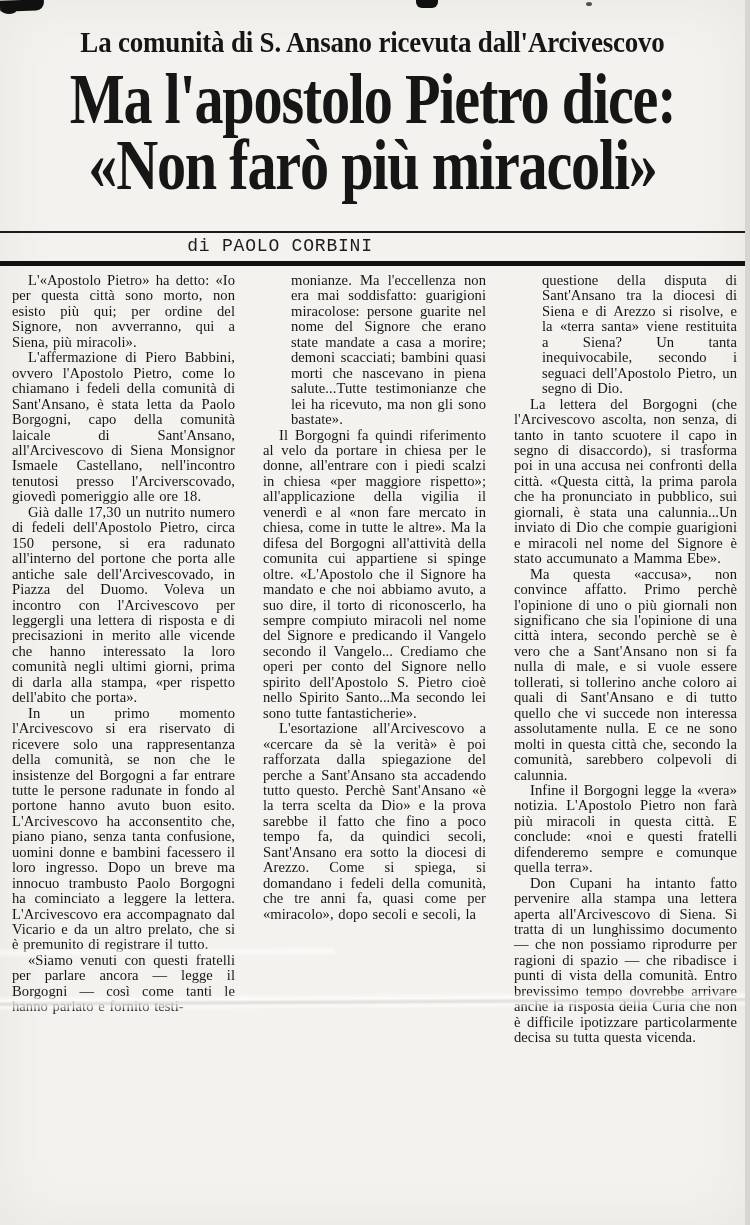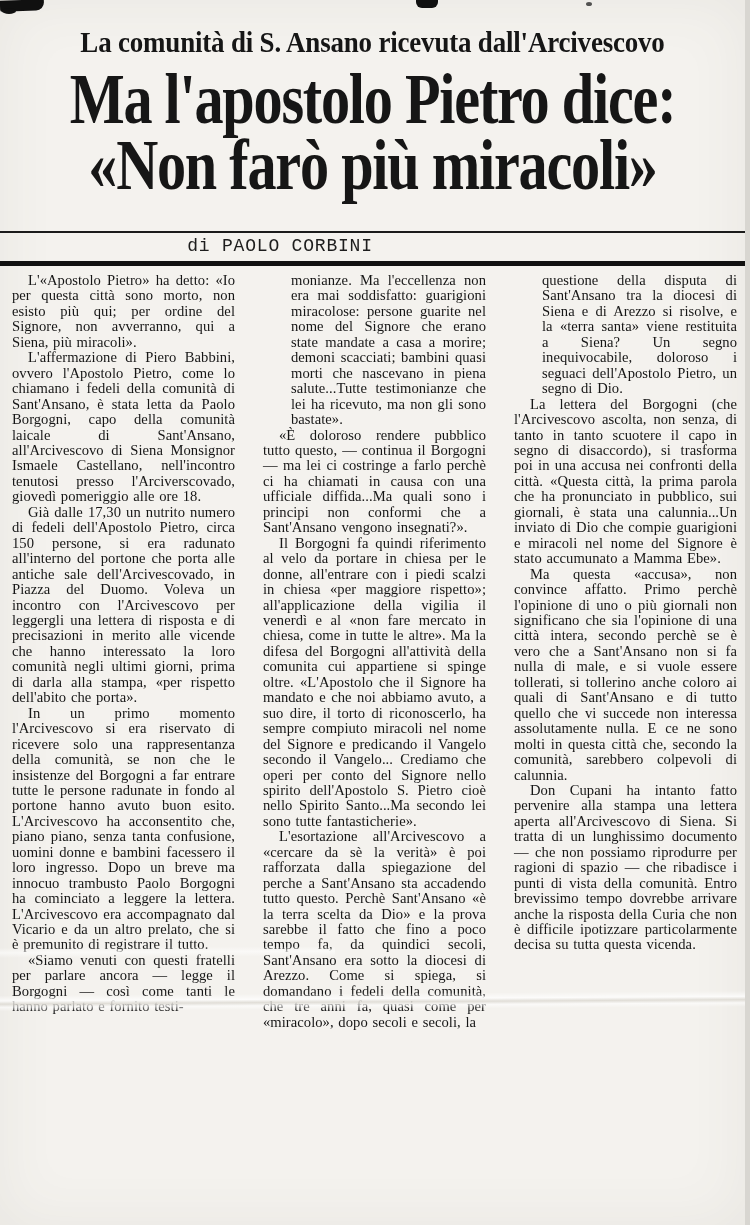--- a/index.html
+++ b/index.html
@@ -105,27 +105,27 @@
   <div class="columns">
       <div class="col">
         <p class="para">L'«Apostolo Pietro» ha detto: «Io per questa città sono morto, non esisto più qui; per ordine del Signore, non avverranno, qui a Siena, più miracoli».</p>
         <p class="para">L'affermazione di Piero Babbini, ovvero l'Apostolo Pietro, come lo chiamano i fedeli della comunità di Sant'Ansano, è stata letta da Paolo Borgogni, capo della comunità laicale di Sant'Ansano, all'Arcivescovo di Siena Monsignor Ismaele Castellano, nell'incontro tenutosi presso l'Arciverscovado, giovedì pomeriggio alle ore 18.</p>
         <p class="para">Già dalle 17,30 un nutrito numero di fedeli dell'Apostolo Pietro, circa 150 persone, si era radunato all'interno del portone che porta alle antiche sale dell'Arcivescovado, in Piazza del Duomo. Voleva un incontro con l'Arcivescovo per leggergli una lettera di risposta e di precisazioni in merito alle vicende che hanno interessato la loro comunità negli ultimi giorni, prima di darla alla stampa, «per rispetto dell'abito che porta».</p>
         <p class="para">In un primo momento l'Arcivescovo si era riservato di ricevere solo una rappresentanza della comunità, se non che le insistenze del Borgogni a far entrare tutte le persone radunate in fondo al portone hanno avuto buon esito. L'Arcivescovo ha acconsentito che, piano piano, senza tanta confusione, uomini donne e bambini facessero il loro ingresso. Dopo un breve ma innocuo trambusto Paolo Borgogni ha cominciato a leggere la lettera. L'Arcivescovo era accompagnato dal Vicario e da un altro prelato, che si è premunito di registrare il tutto.</p>
         <p class="para">«Siamo venuti con questi fratelli per parlare ancora — legge il Borgogni — così come tanti le hanno parlato e fornito testi-</p>
       </div>
       <div class="col">
         <p class="para cont">monianze. Ma l'eccellenza non era mai soddisfatto: guarigioni miracolose: persone guarite nel nome del Signore che erano state mandate a casa a morire; demoni scacciati; bambini quasi morti che nascevano in piena salute...Tutte testimonianze che lei ha ricevuto, ma non gli sono bastate».</p>
-        <p class="para">«È doloroso rendere pubblico tutto questo, — continua il Borgogni — ma lei ci costringe a farlo perchè ci ha chiamati in causa con una ufficiale diffida...Ma quali sono i principi non conformi che a Sant'Ansano vengono insegnati?».</p>
         <p class="para">Il Borgogni fa quindi riferimento al velo da portare in chiesa per le donne, all'entrare con i piedi scalzi in chiesa «per maggiore rispetto»; all'applicazione della vigilia il venerdì e al «non fare mercato in chiesa, come in tutte le altre». Ma la difesa del Borgogni all'attività della comunita cui appartiene si spinge oltre. «L'Apostolo che il Signore ha mandato e che noi abbiamo avuto, a suo dire, il torto di riconoscerlo, ha sempre compiuto miracoli nel nome del Signore e predicando il Vangelo secondo il Vangelo... Crediamo che operi per conto del Signore nello spirito dell'Apostolo S. Pietro cioè nello Spirito Santo...Ma secondo lei sono tutte fantasticherie».</p>
         <p class="para">L'esortazione all'Arcivescovo a «cercare da sè la verità» è poi rafforzata dalla spiegazione del perche a Sant'Ansano sta accadendo tutto questo. Perchè Sant'Ansano «è la terra scelta da Dio» e la prova sarebbe il fatto che fino a poco tempo fa, da quindici secoli, Sant'Ansano era sotto la diocesi di Arezzo. Come si spiega, si domandano i fedeli della comunità, che tre anni fa, quasi come per «miracolo», dopo secoli e secoli, la</p>
       </div>
       <div class="col">
-        <p class="para cont">questione della disputa di Sant'Ansano tra la diocesi di Siena e di Arezzo si risolve, e la «terra santa» viene restituita a Siena? Un segno inequivocabile, doloroso i seguaci dell'Apostolo Pietro, un segno di Dio.</p>
+        <p class="para cont">questione della disputa di Sant'Ansano tra la diocesi di Siena e di Arezzo si risolve, e la «terra santa» viene restituita a Siena? Un tanta inequivocabile, secondo i seguaci dell'Apostolo Pietro, un segno di Dio.</p>
         <p class="para">La lettera del Borgogni (che l'Arcivescovo ascolta, non senza, di tanto in tanto scuotere il capo in segno di disaccordo), si trasforma poi in una accusa nei confronti della città. «Questa città, la prima parola che ha pronunciato in pubblico, sui giornali, è stata una calunnia...Un inviato di Dio che compie guarigioni e miracoli nel nome del Signore è stato accumunato a Mamma Ebe».</p>
         <p class="para">Ma questa «accusa», non convince affatto. Primo perchè l'opinione di uno o più giornali non significano che sia l'opinione di una città intera, secondo perchè se è vero che a Sant'Ansano non si fa nulla di male, e si vuole essere tollerati, si tollerino anche coloro ai quali di Sant'Ansano e di tutto quello che vi succede non interessa assolutamente nulla. E ce ne sono molti in questa città che, secondo la comunità, sarebbero colpevoli di calunnia.</p>
+        <p class="para">Infine il Borgogni legge la «vera» notizia. L'Apostolo Pietro non farà più miracoli in questa città. E conclude: «noi e questi fratelli difenderemo sempre e comunque quella terra».</p>
         <p class="para">Don Cupani ha intanto fatto pervenire alla stampa una lettera aperta all'Arcivescovo di Siena. Si tratta di un lunghissimo documento — che non possiamo riprodurre per ragioni di spazio — che ribadisce i punti di vista della comunità. Entro brevissimo tempo dovrebbe arrivare anche la risposta della Curia che non è difficile ipotizzare particolarmente decisa su tutta questa vicenda.</p>
       </div>
     </div>
 
   <div class="crease crease-2"></div>
   <div class="crease crease-1"></div>
 </div>
 
 </body></html>

